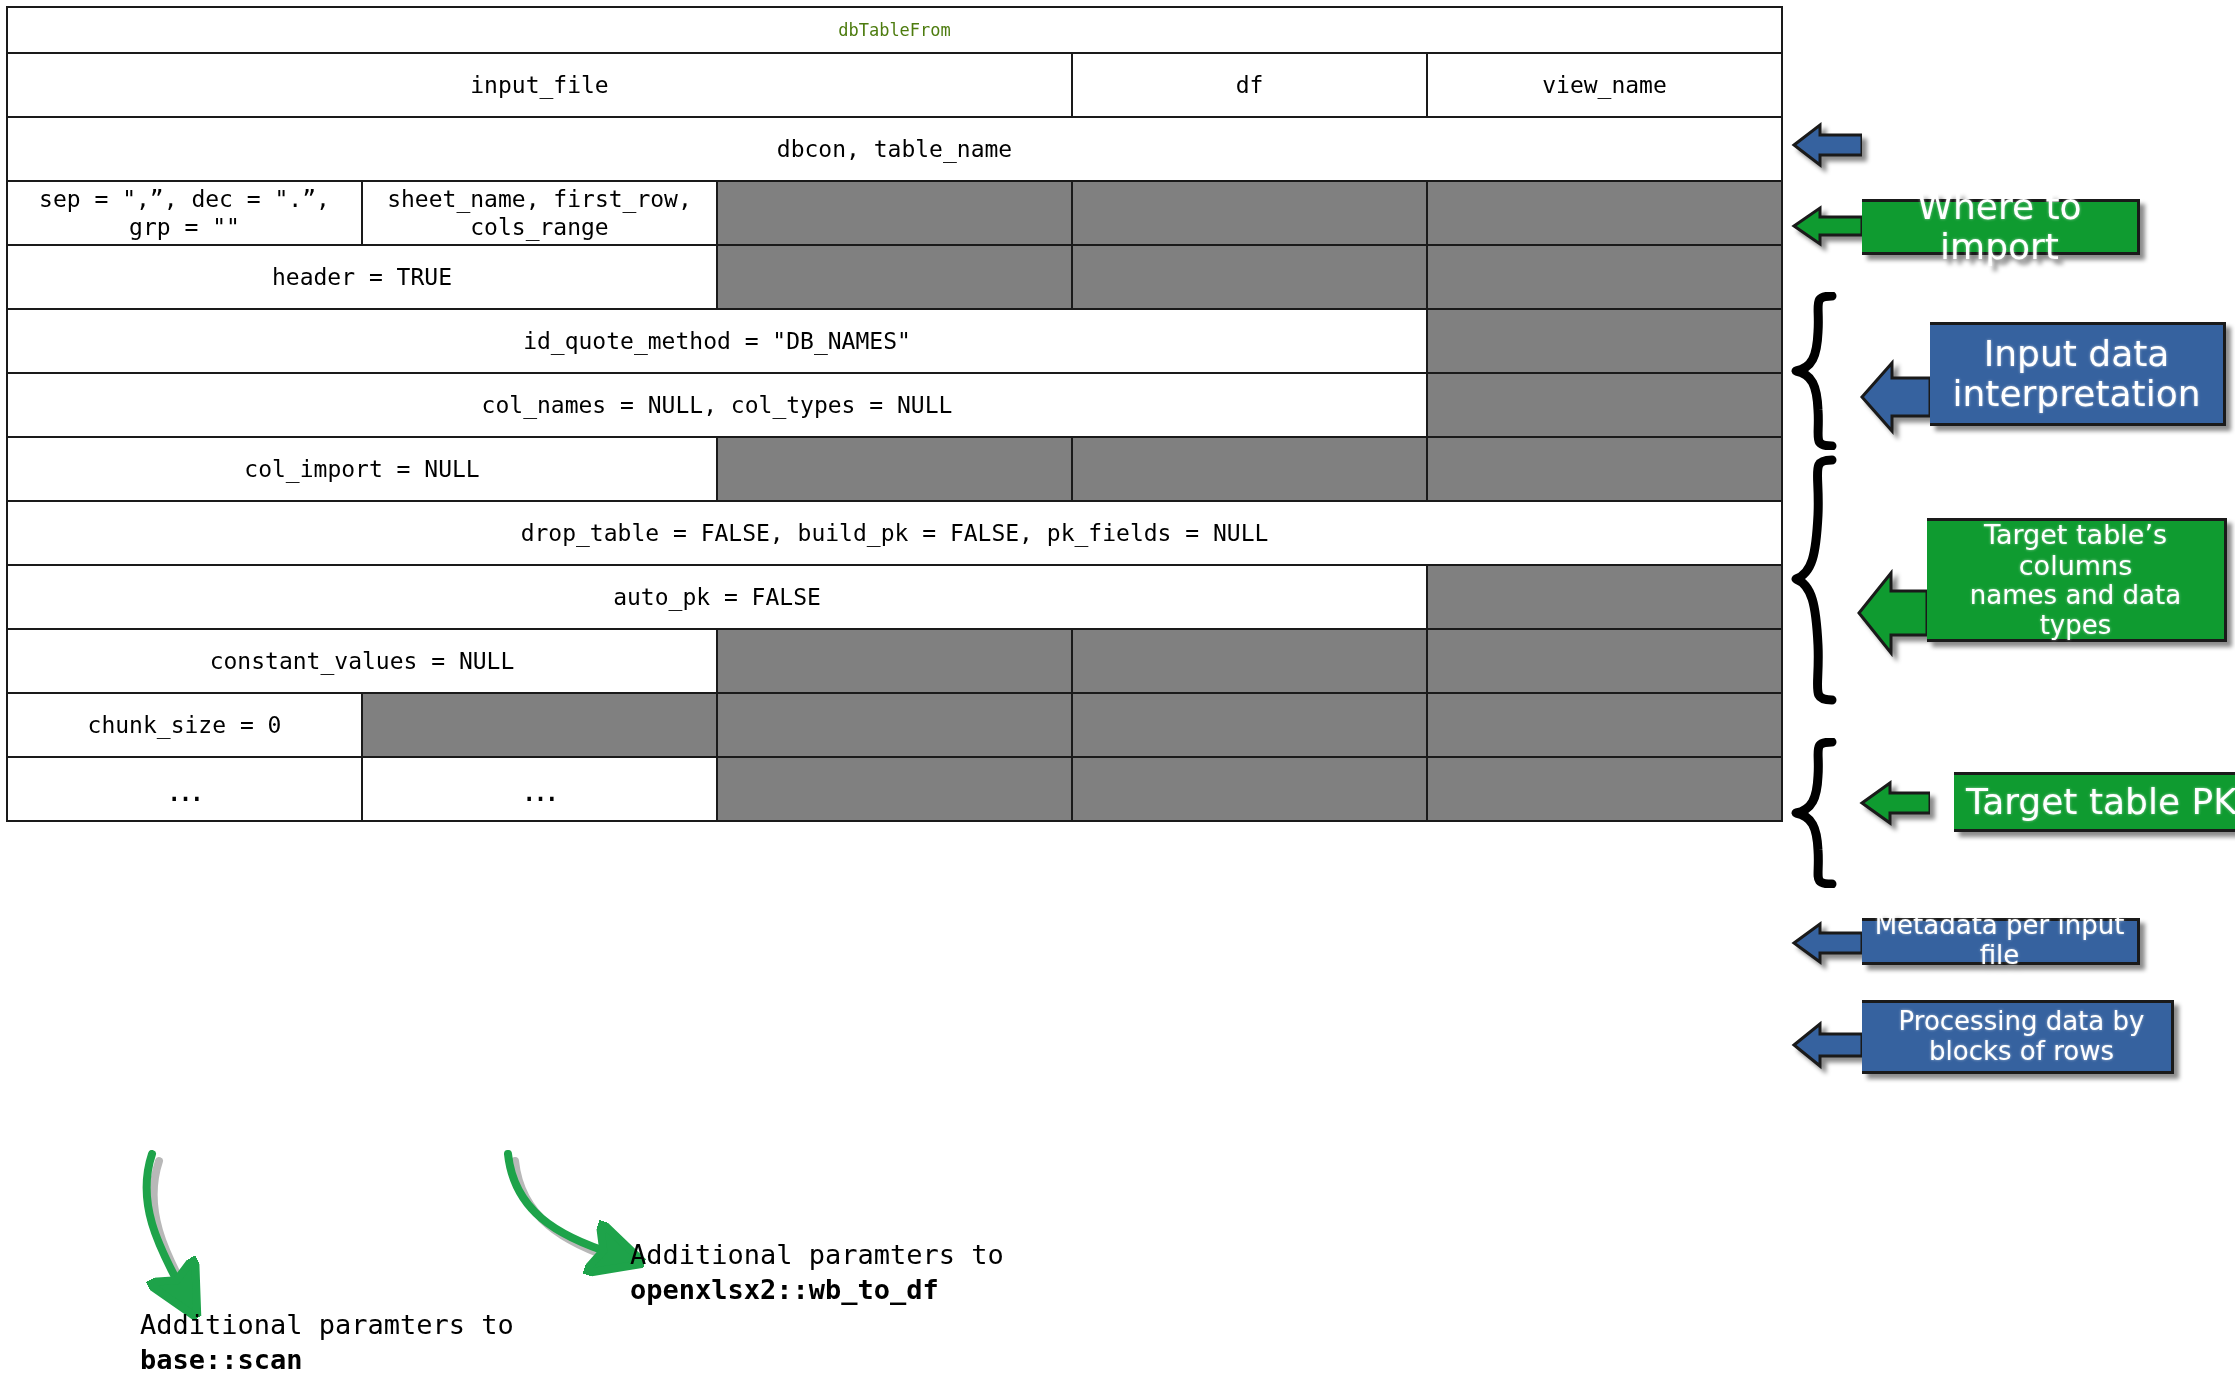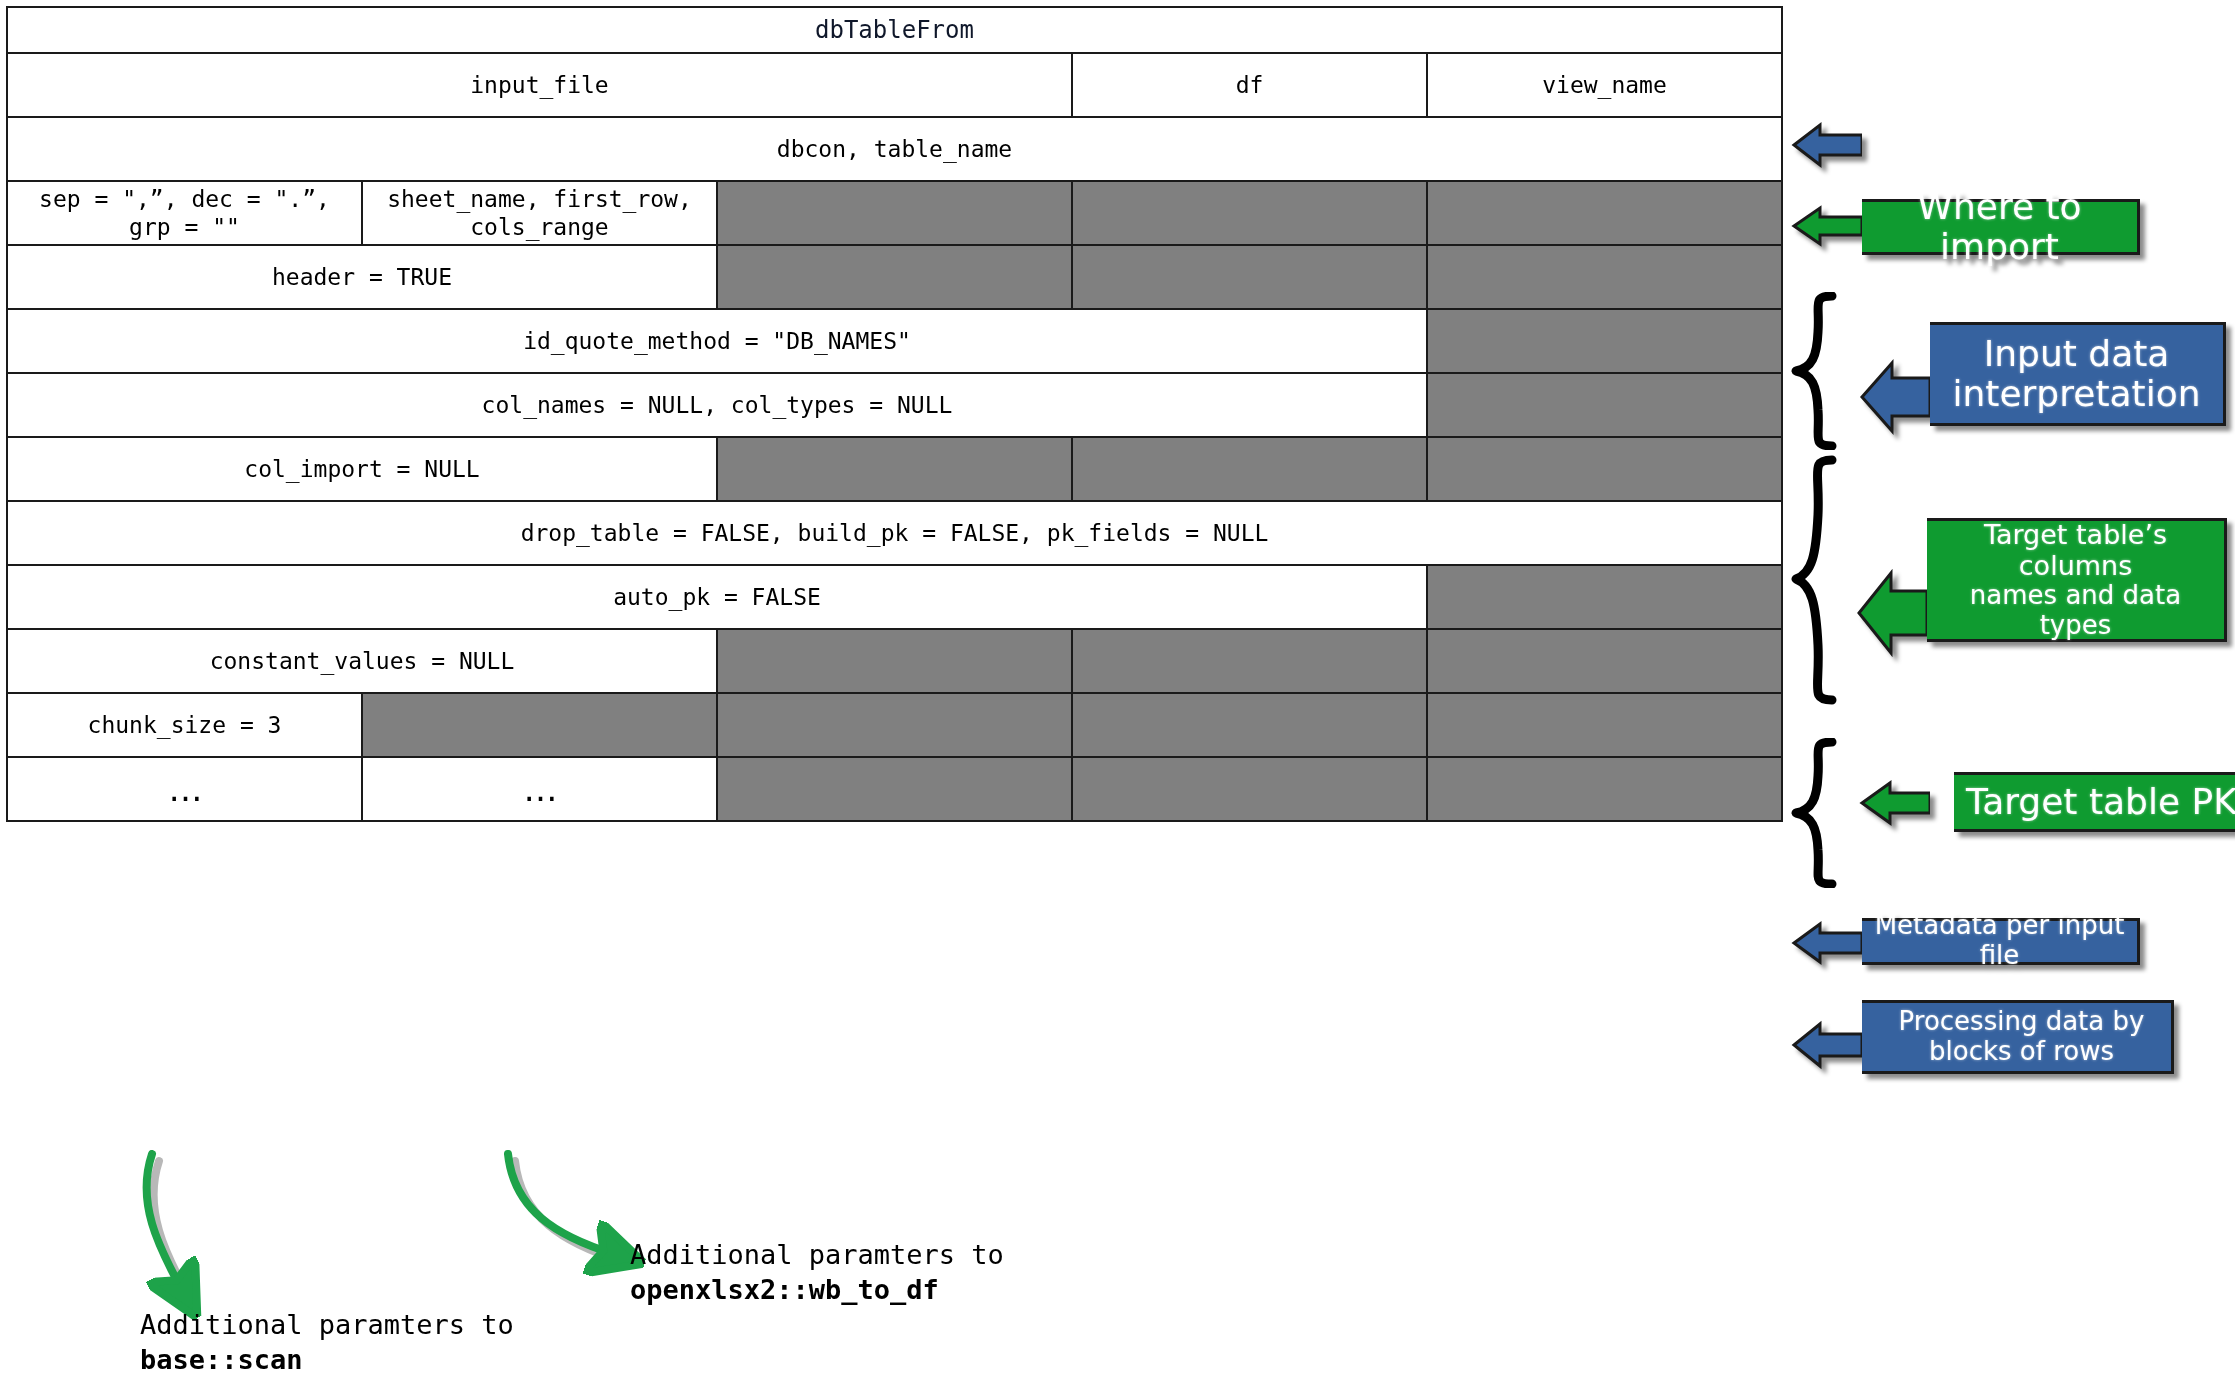--- a/index.html
+++ b/index.html
@@ -31,22 +31,22 @@
     padding: 0;
     text-align: center;
     vertical-align: middle;
     background: #ffffff;
     font-weight: normal;
   }
   .title-cell {
     height: 44px;
     font-family: "DejaVu Sans Mono", monospace;
     font-weight: bold;
-    font-size: 24px;
-    color: #0f172a;
+    font-size: 17px;
+    color: #4d7c0f;
     letter-spacing: 0px;
   }
   .head-cell {
     height: 42px;
     font-family: "DejaVu Sans Mono", monospace;
     font-weight: bold;
     font-size: 25px;
     color: #000000;
   }
   .param {
@@ -180,21 +180,21 @@
         <td colspan="4" class="param r-med">auto_pk = FALSE</td>
         <td colspan="1" class="param r-med gray"></td>
       </tr>
       <tr>
         <td colspan="2" class="param r-med">constant_values = NULL</td>
         <td colspan="1" class="param r-med gray"></td>
         <td colspan="1" class="param r-med gray"></td>
         <td colspan="1" class="param r-med gray"></td>
       </tr>
       <tr>
-        <td colspan="1" class="param r-med">chunk_size = 3</td>
+        <td colspan="1" class="param r-med">chunk_size = 0</td>
         <td colspan="1" class="param r-med gray"></td>
         <td colspan="1" class="param r-med gray"></td>
         <td colspan="1" class="param r-med gray"></td>
         <td colspan="1" class="param r-med gray"></td>
       </tr>
       <tr>
         <td colspan="1" class="param r-med dots">…</td>
         <td colspan="1" class="param r-med dots">…</td>
         <td colspan="1" class="param r-med gray"></td>
         <td colspan="1" class="param r-med gray"></td>

